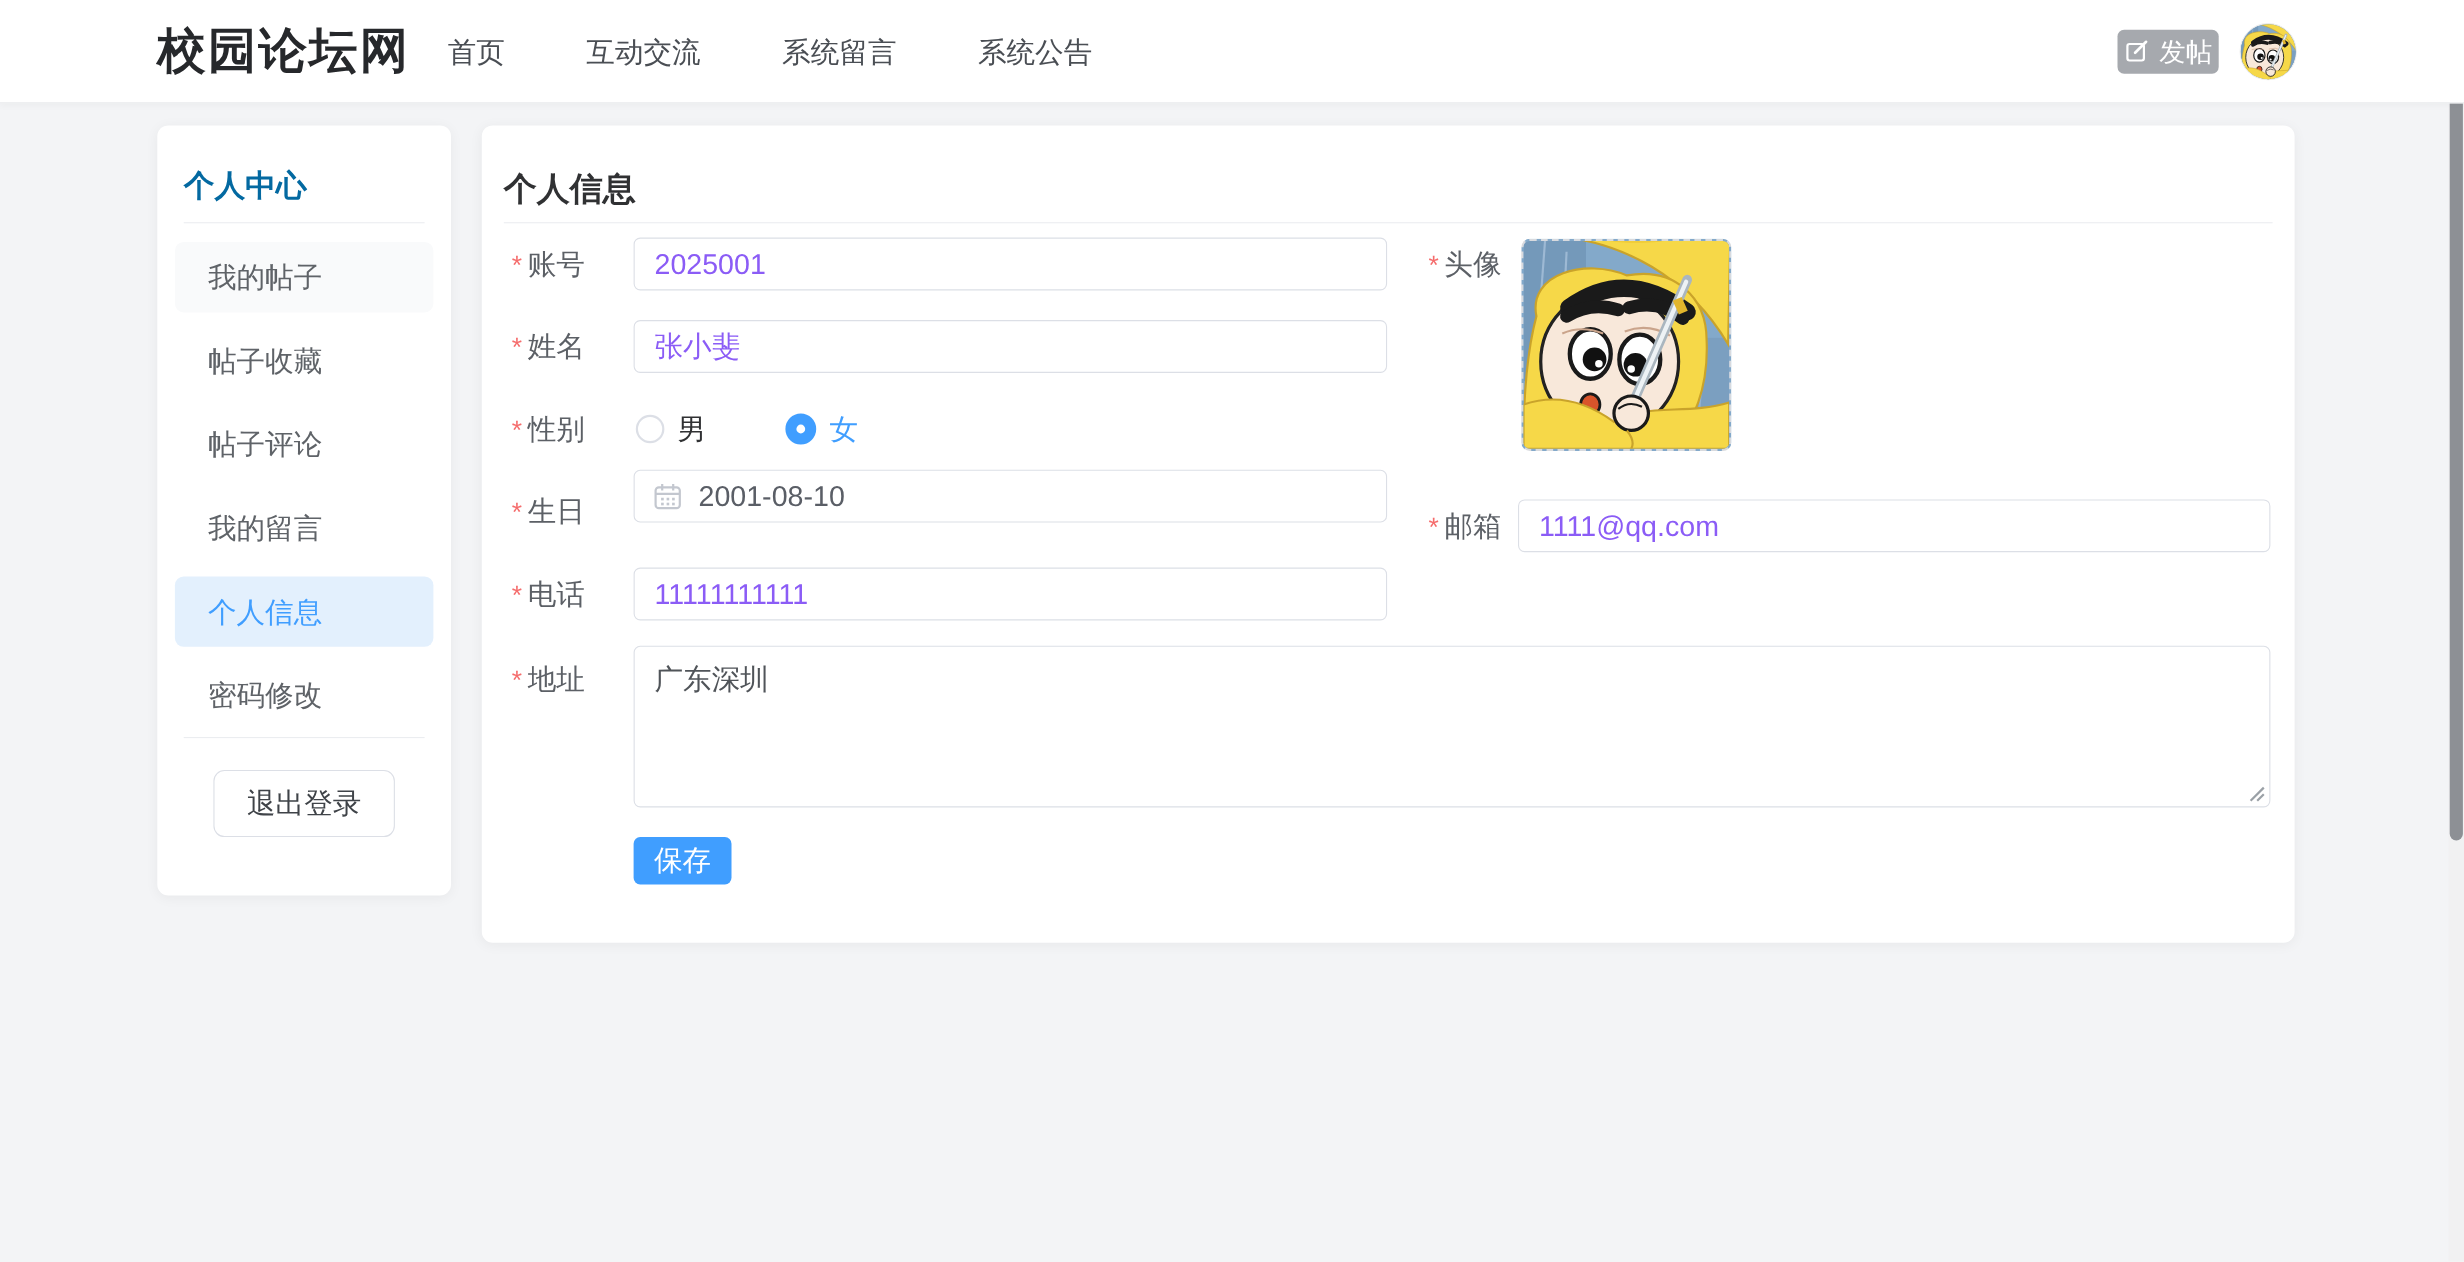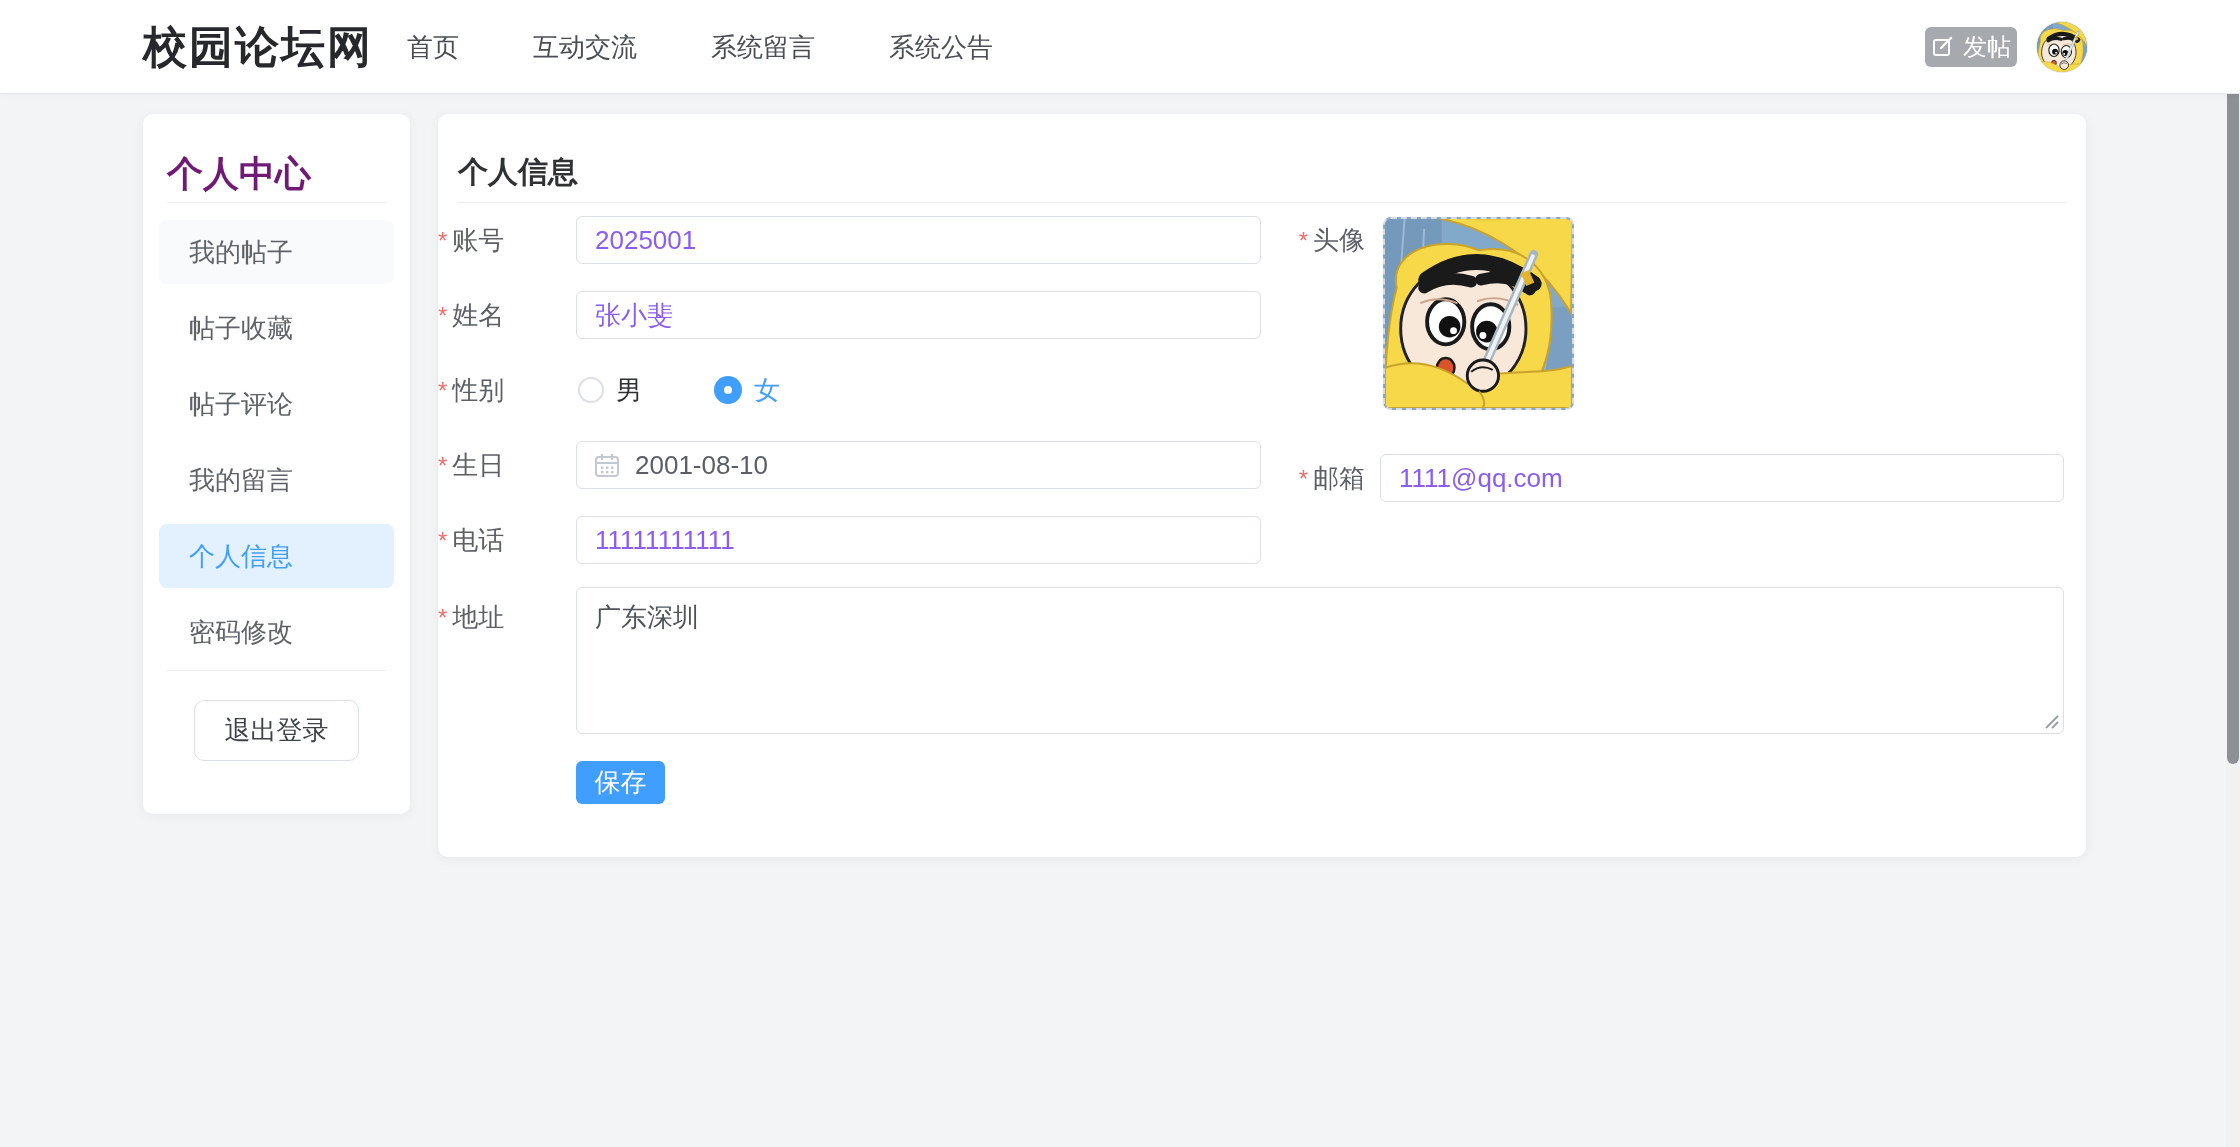--- a/index.html
+++ b/index.html
@@ -34,21 +34,21 @@
     position:absolute; left:2036px; top:21px; width:52px; height:52px;
     border-radius:50%; overflow:hidden; border:1px solid #ececec; cursor:pointer; background:#83a9ca;
   }
   .nav-avatar svg { width:52px; height:52px; display:block; }
 
   
   .sidebar {
     position:absolute; left:143px; top:114px; width:267px; height:700px;
     background:#ffffff; border-radius:10px; box-shadow:0 2px 12px rgba(0,0,0,.05);
   }
-  .sidebar-title { position:absolute; left:24px; top:36px; font-size:36px; font-weight:bold; color:#701a75; }
+  .sidebar-title { position:absolute; left:24px; top:36px; font-size:28px; font-weight:bold; color:#0369a1; }
   .sb-divider { position:absolute; left:24px; right:24px; height:1px; background:#ebedf0; }
   .sb-divider.top { top:88px; }
   .sb-divider.bottom { top:556px; }
   .menu { position:absolute; left:16px; top:106px; width:235px; display:flex; flex-direction:column; gap:12px; }
   .menu-item {
     height:64px; border-radius:8px; display:flex; align-items:center;
     padding-left:30px; font-size:26px; color:#5f6368; cursor:pointer;
   }
   .menu-item.subtle { background:#f9fafb; }
   .menu-item.active { background:#e3f0fd; color:#409eff; }
@@ -60,38 +60,38 @@
 
   
   .main {
     position:absolute; left:438px; top:114px; width:1648px; height:743px;
     background:#ffffff; border-radius:10px; box-shadow:0 2px 12px rgba(0,0,0,.05);
   }
   .main-title { position:absolute; left:20px; top:38px; font-size:30px; font-weight:bold; color:#303133; }
   .main-divider { position:absolute; left:20px; right:20px; top:88px; height:1px; background:#ebedf0; }
 
   .lbl {
-    position:absolute; left:0; width:121px; text-align:left;
+    position:absolute; left:0; width:121px; text-align:center;
     font-size:26px; color:#5c6066; line-height:48px; white-space:nowrap;
   }
   .lbl-r { position:absolute; left:806px; width:121px; text-align:right; font-size:26px; color:#5c6066; line-height:48px; white-space:nowrap; }
   .req { color:#f56c6c; margin-right:5px; font-size:24px; }
 
   .inp {
     position:absolute; height:48px; border:1px solid #dcdfe6; border-radius:6px;
     font-size:26px; color:#8b5cf6; padding:0 18px; background:#ffffff;
     font-family:inherit; outline:none;
   }
   .inp-account { left:138px; top:102px; width:685px; }
   .inp-name    { left:138px; top:177px; width:685px; }
   .inp-phone   { left:138px; top:402px; width:685px; }
   .inp-email   { left:942px; top:340px; width:684px; }
 
   .date-field {
-    position:absolute; left:138px; top:327px; width:685px; height:48px;
+    position:absolute; left:138px; top:313px; width:685px; height:48px;
     border:1px solid #dcdfe6; border-radius:6px; background:#fff;
     display:flex; align-items:center; gap:14px; padding:0 16px; cursor:pointer;
   }
   .date-field span { font-size:26px; color:#5a5e66; }
 
   .gender-row { position:absolute; left:140px; top:252px; height:48px; display:flex; align-items:center; }
   .radio { display:flex; align-items:center; gap:12px; cursor:pointer; }
   .radio + .radio { margin-left:72px; }
   .radio-circle { width:26px; height:26px; border-radius:50%; border:2px solid #dcdfe6; background:#fff; }
   .radio.checked .radio-circle { border:none; background:#409eff; position:relative; width:28px; height:28px; }

